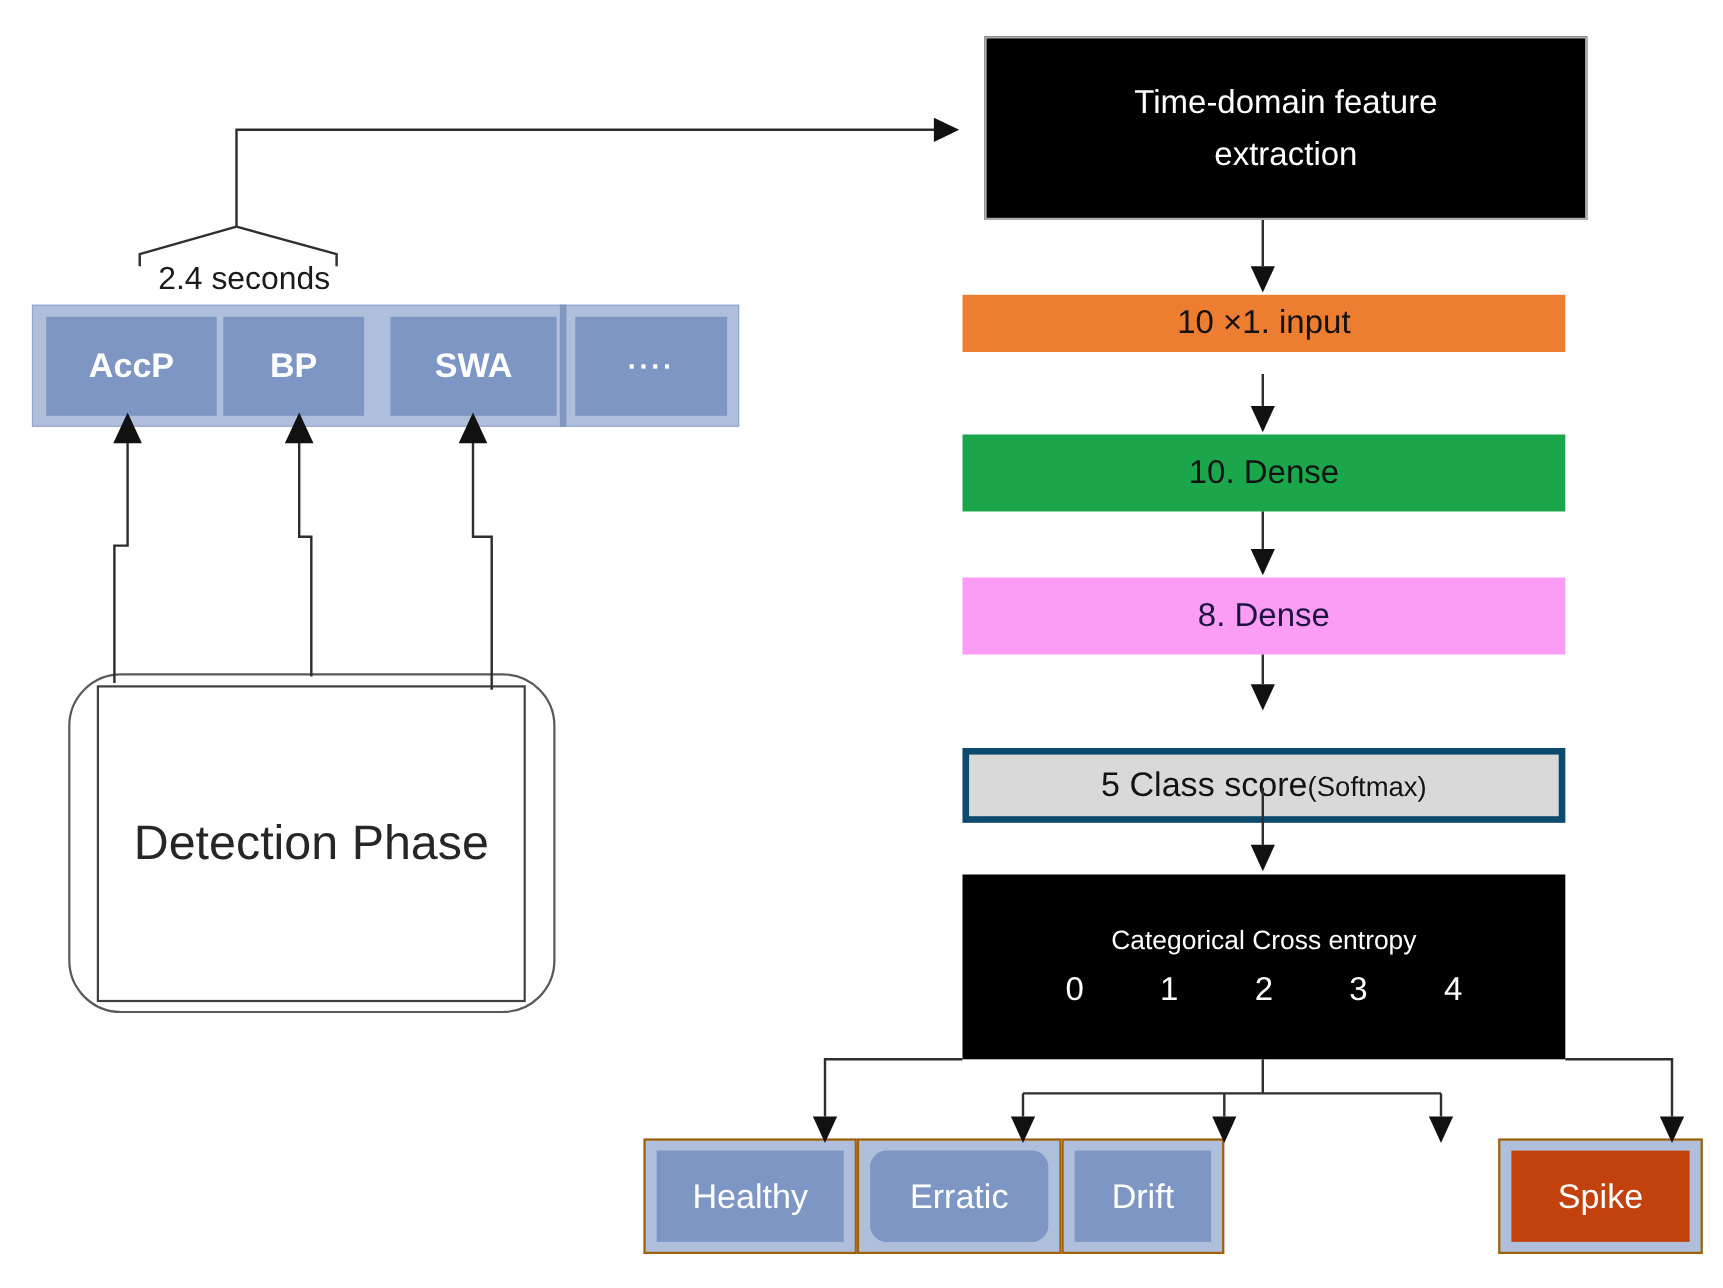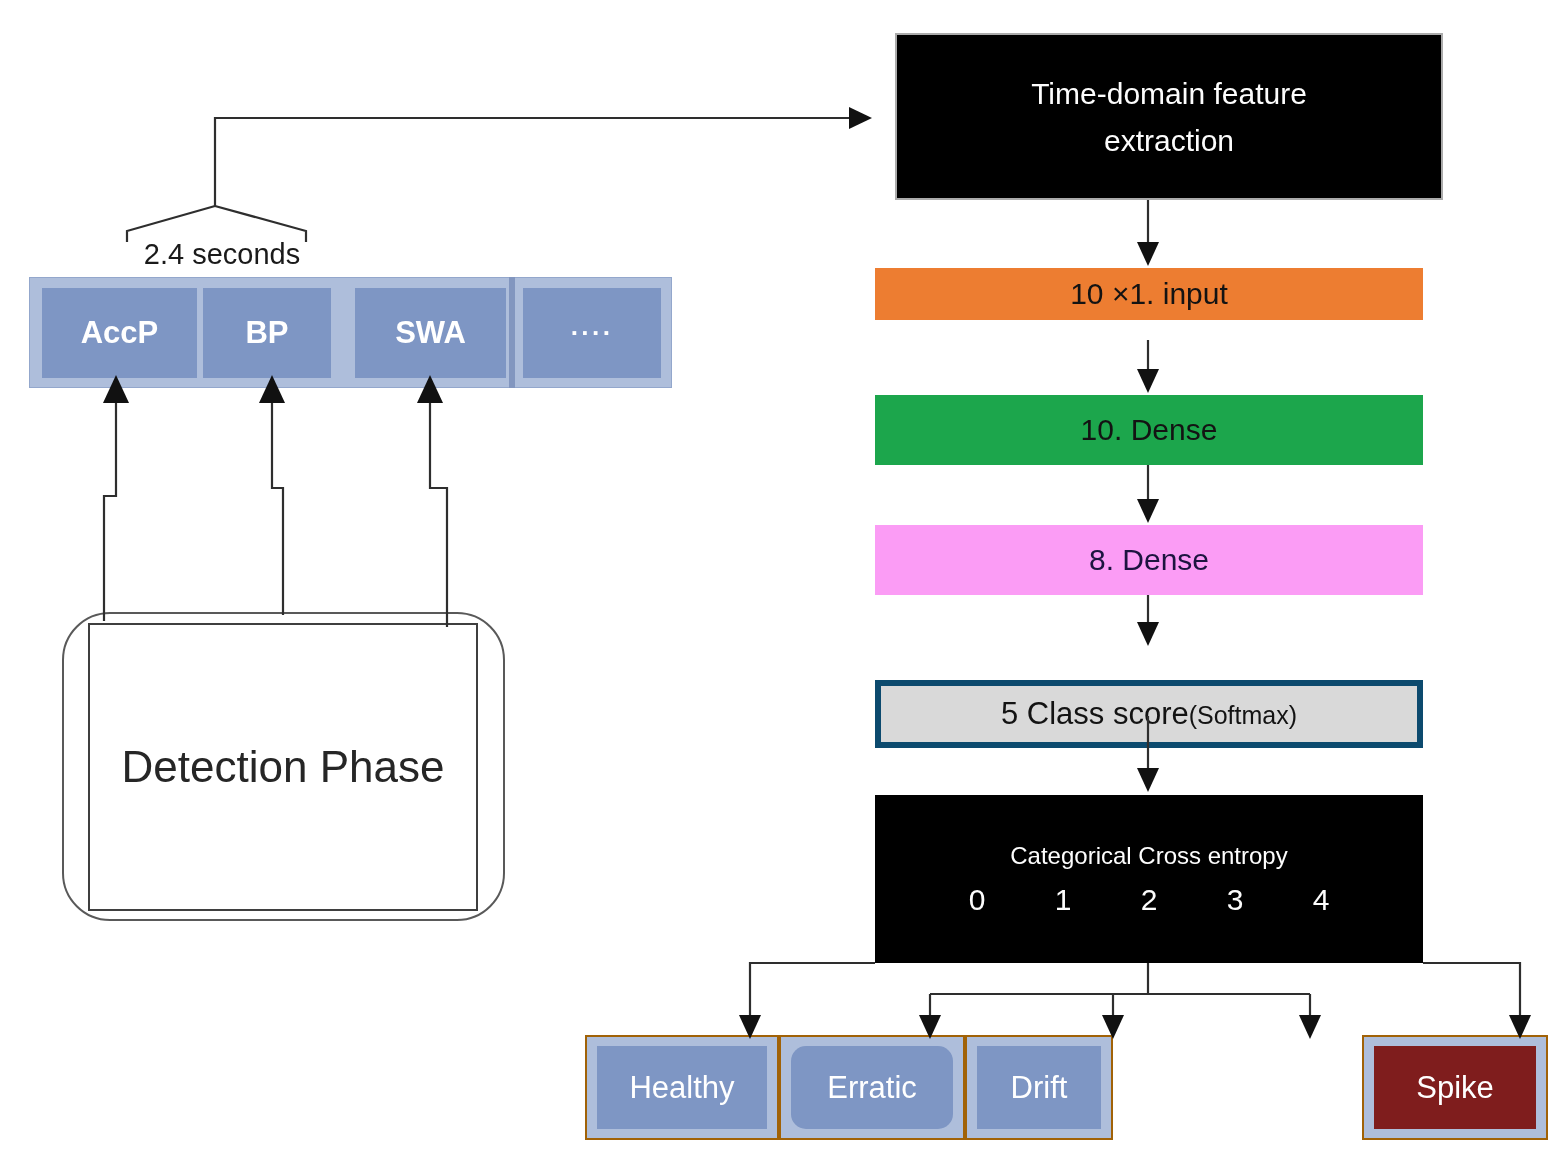--- a/index.html
+++ b/index.html
@@ -135,21 +135,21 @@
     <div class="out-inner" style="background: rgb(126, 150, 196); border-radius: 15px;">
       <span>Erratic</span>
     </div>
   </div>
   <div class="out-cell" style="left: 965px; width: 148px; background: rgb(174, 190, 219); justify-content: center;">
     <div class="out-inner" style="background: rgb(126, 150, 196);">
       <span>Drift</span>
     </div>
   </div>
   <div class="out-cell" style="left: 1362px; width: 186px; background: rgb(174, 190, 219);">
-    <div class="out-inner" style="background: #7f1d1d;">
+    <div class="out-inner" style="background: #c2410c;">
       <span>Spike</span>
     </div>
   </div>
 
   <svg class="overlay" width="1566" height="1171" viewBox="0 0 1566 1171">
     <g stroke="#2e2e2e" stroke-width="2.2" fill="none">
 
       <path d="M215,206 L215,118 L851,118"></path>
       <path d="M215,206 L127,231 L127,242"></path>
       <path d="M215,206 L306,231 L306,242"></path>

